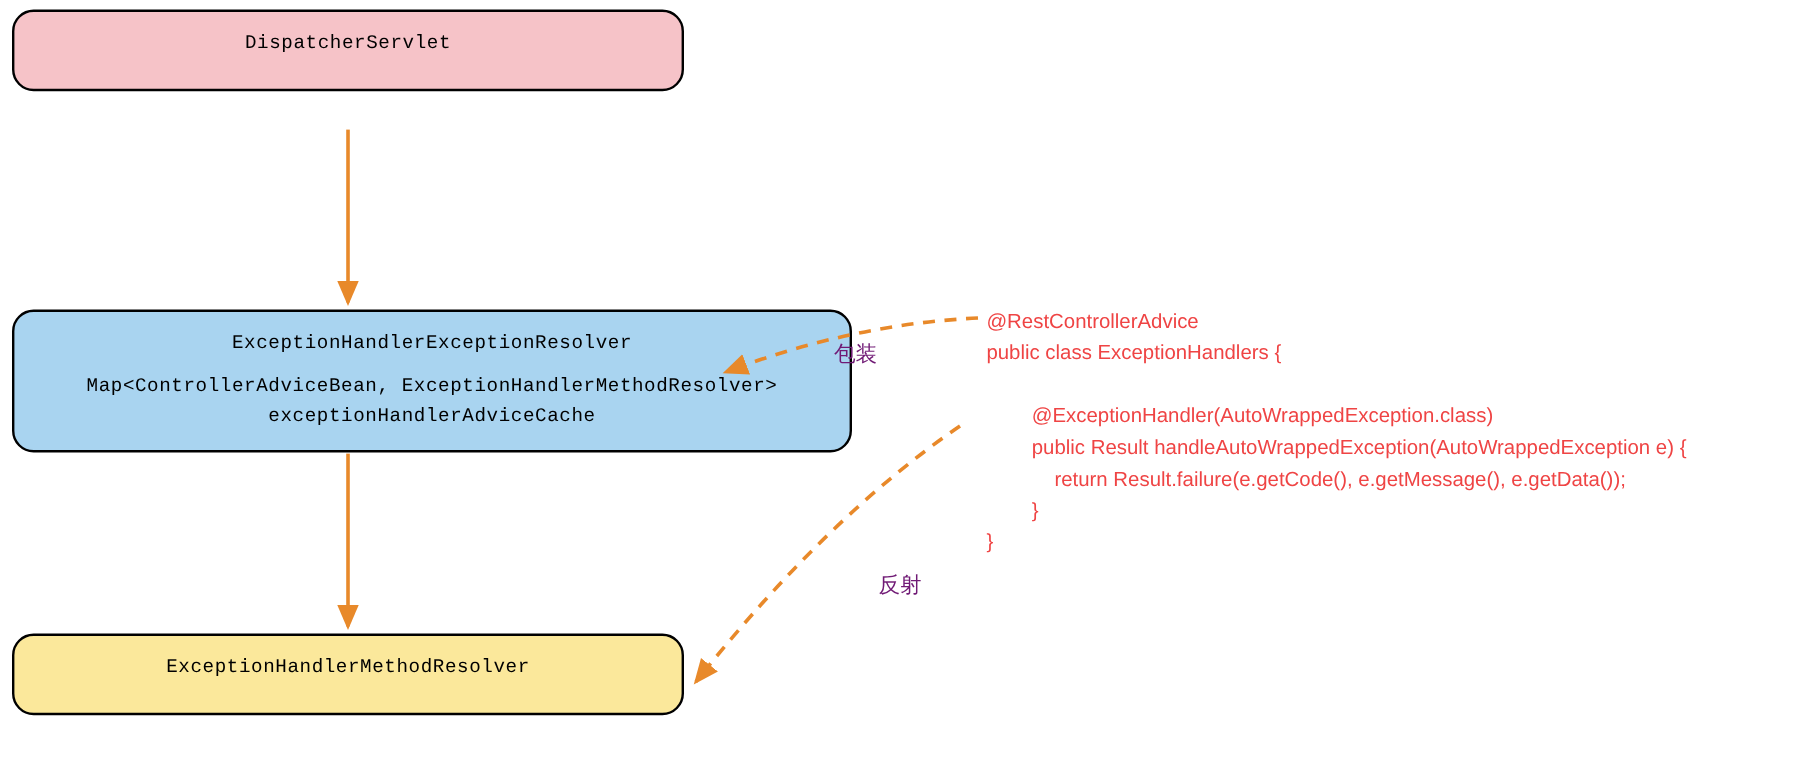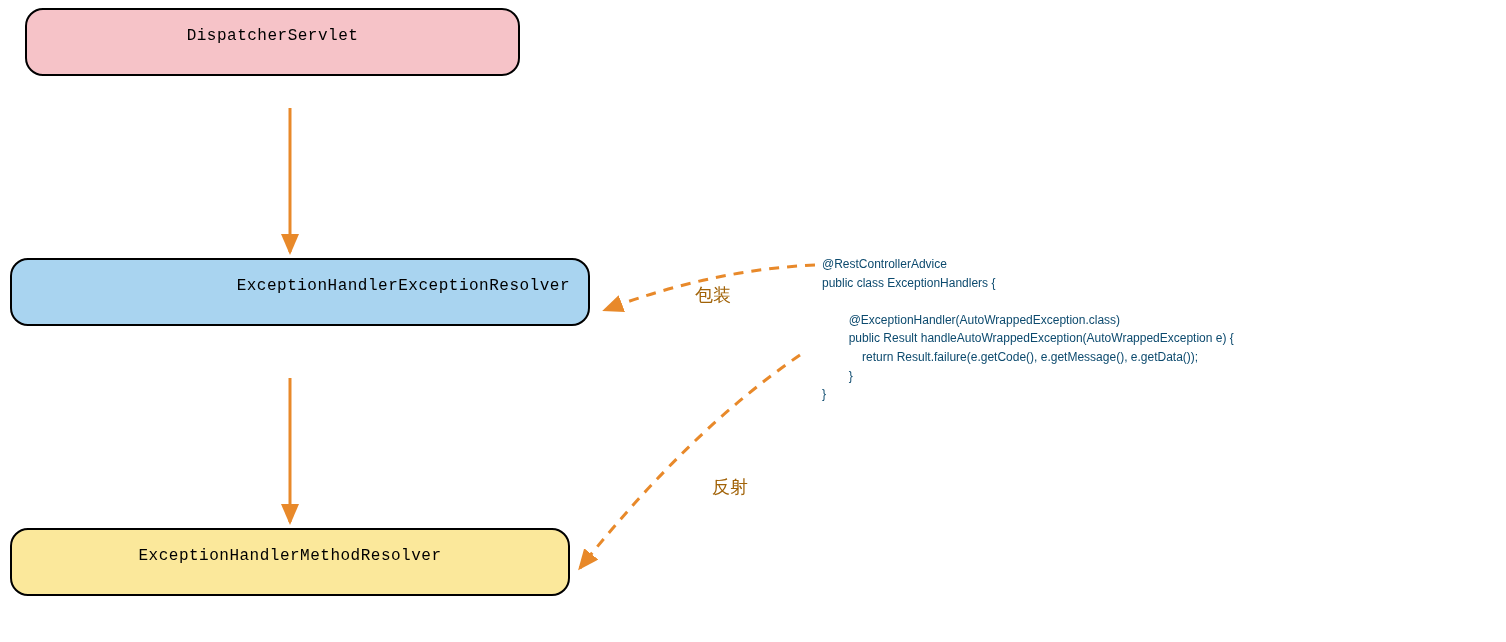--- a/index.html
+++ b/index.html
@@ -20,65 +20,66 @@
     line-height: 1.6;
     letter-spacing: 0.5px;
   }
   .node-pink { background: #f6c3c8; }
   .node-blue { background: #a9d4f0; }
   .node-yellow { background: #fbe89b; }
   .node-title { margin-bottom: 10px; }
   .code-block {
     position: absolute;
     font-family: -apple-system, "Helvetica Neue", Arial, sans-serif;
-    font-size: 12px;
+    font-size: 17px;
     line-height: 1.55;
     white-space: pre;
-    color: #0c4a6e;
+    color: #ef4444;
   }
   .label {
     position: absolute;
-    color: #a16207;
+    color: #701a75;
     font-family: -apple-system, "Helvetica Neue", Arial, sans-serif;
     font-size: 18px;
   }
   svg.overlay {
     position: absolute;
     top: 0; left: 0;
     width: 1506px;
     height: 642px;
     pointer-events: none;
   }
 </style>
 </head>
 <body>
 
-<div class="node node-pink" style="left:25px; top:8px; width:495px;">
+<div class="node node-pink" style="left:10px; top:8px; width:560px;">
   <div class="node-title">DispatcherServlet</div>
 </div>
 
-<div class="node node-blue" style="left:10px; top:258px; width:580px;text-align:right;">
+<div class="node node-blue" style="left:10px; top:258px; width:700px;">
   <div class="node-title">ExceptionHandlerExceptionResolver</div>
+  <div>Map&lt;ControllerAdviceBean, ExceptionHandlerMethodResolver&gt; exceptionHandlerAdviceCache</div>
 </div>
 
 <div class="node node-yellow" style="left:10px; top:528px; width:560px;">
   <div class="node-title">ExceptionHandlerMethodResolver</div>
 </div>
 
 <div class="code-block" style="left:822px; top:255px;">@RestControllerAdvice
 public class ExceptionHandlers {
 
         @ExceptionHandler(AutoWrappedException.class)
         public Result handleAutoWrappedException(AutoWrappedException e) {
             return Result.failure(e.getCode(), e.getMessage(), e.getData());
         }
 }</div>
 
 <div class="label" style="left:695px; top:283px;">包装</div>
-<div class="label" style="left:712px; top:475px;">反射</div>
+<div class="label" style="left:732px; top:475px;">反射</div>
 
 <svg class="overlay">
   <defs>
     <marker id="arrowhead" markerWidth="8" markerHeight="8" refX="6" refY="3" orient="auto">
       <path d="M0,0 L7,3 L0,6 Z" fill="#e8892a"></path>
     </marker>
   </defs>
 
   <line x1="290" y1="108" x2="290" y2="252" stroke="#e8892a" stroke-width="3" marker-end="url(#arrowhead)"></line>
 

